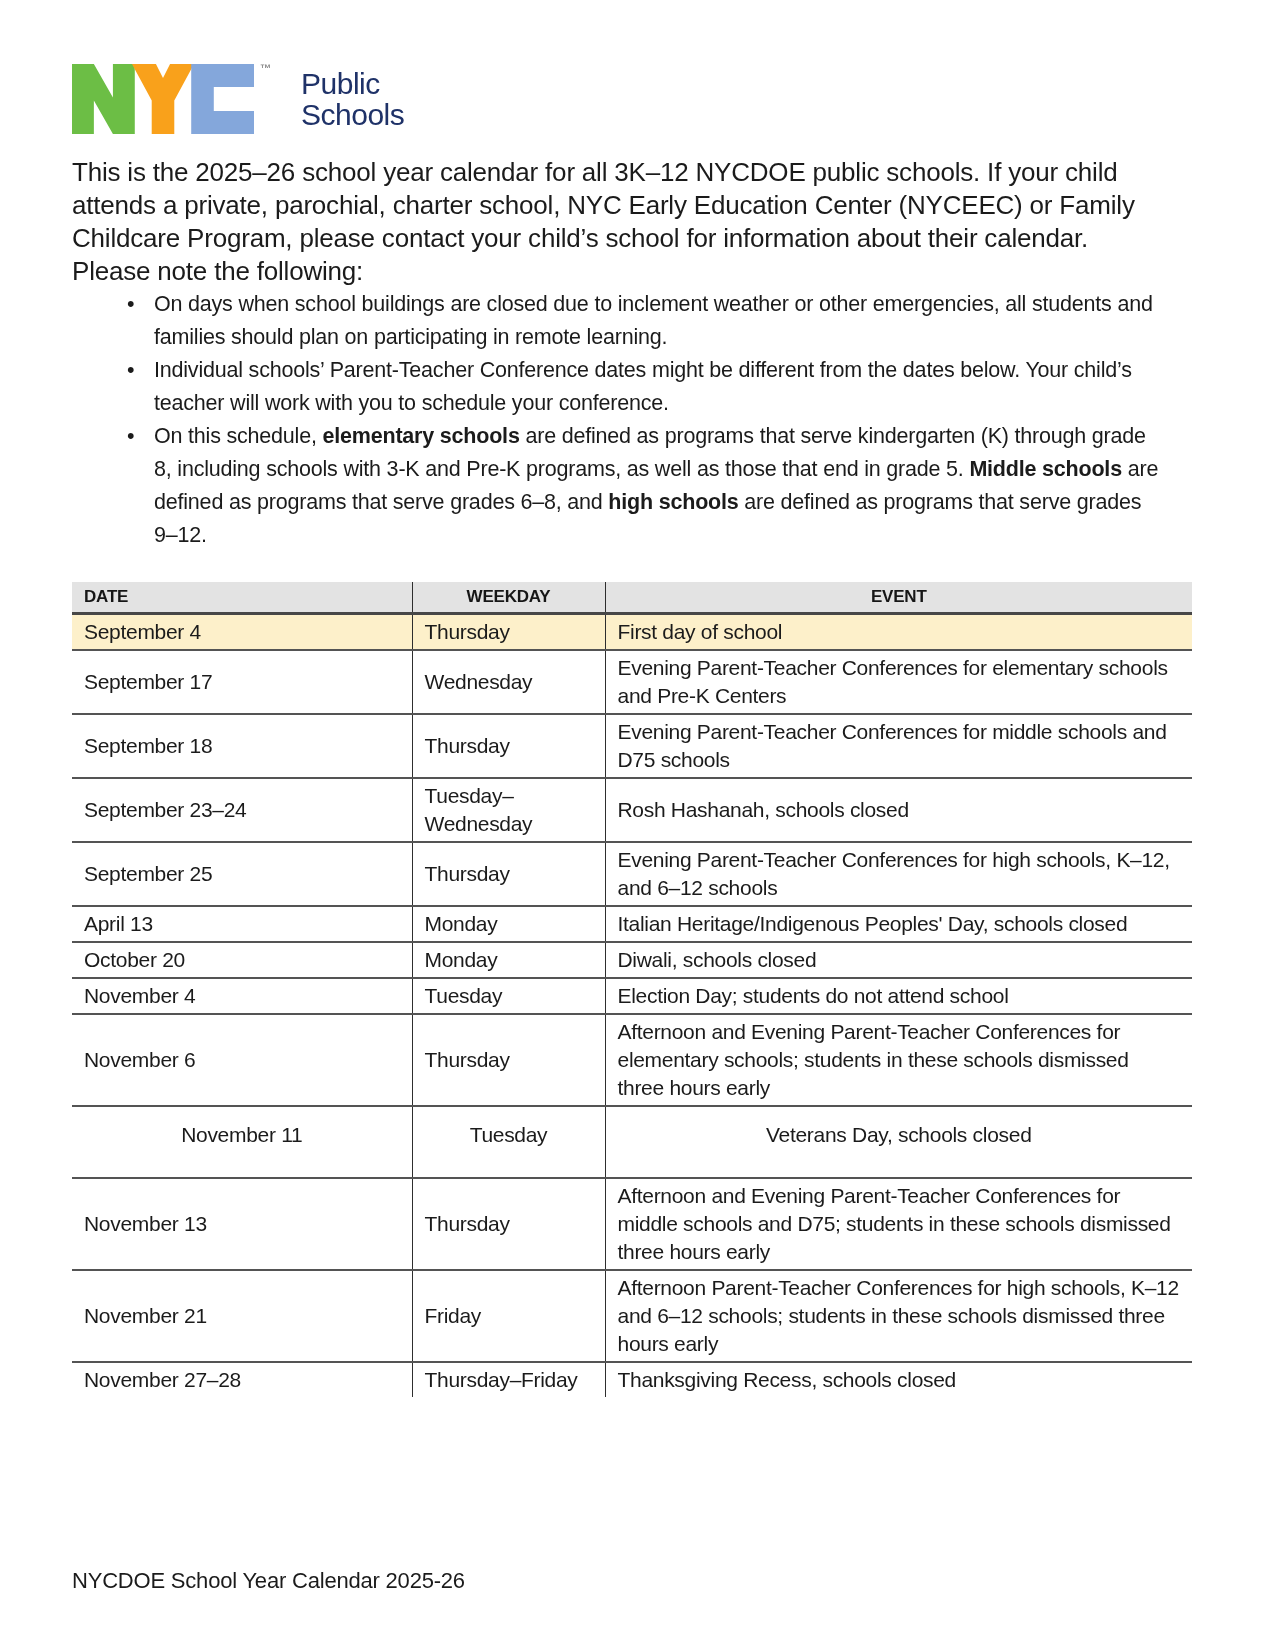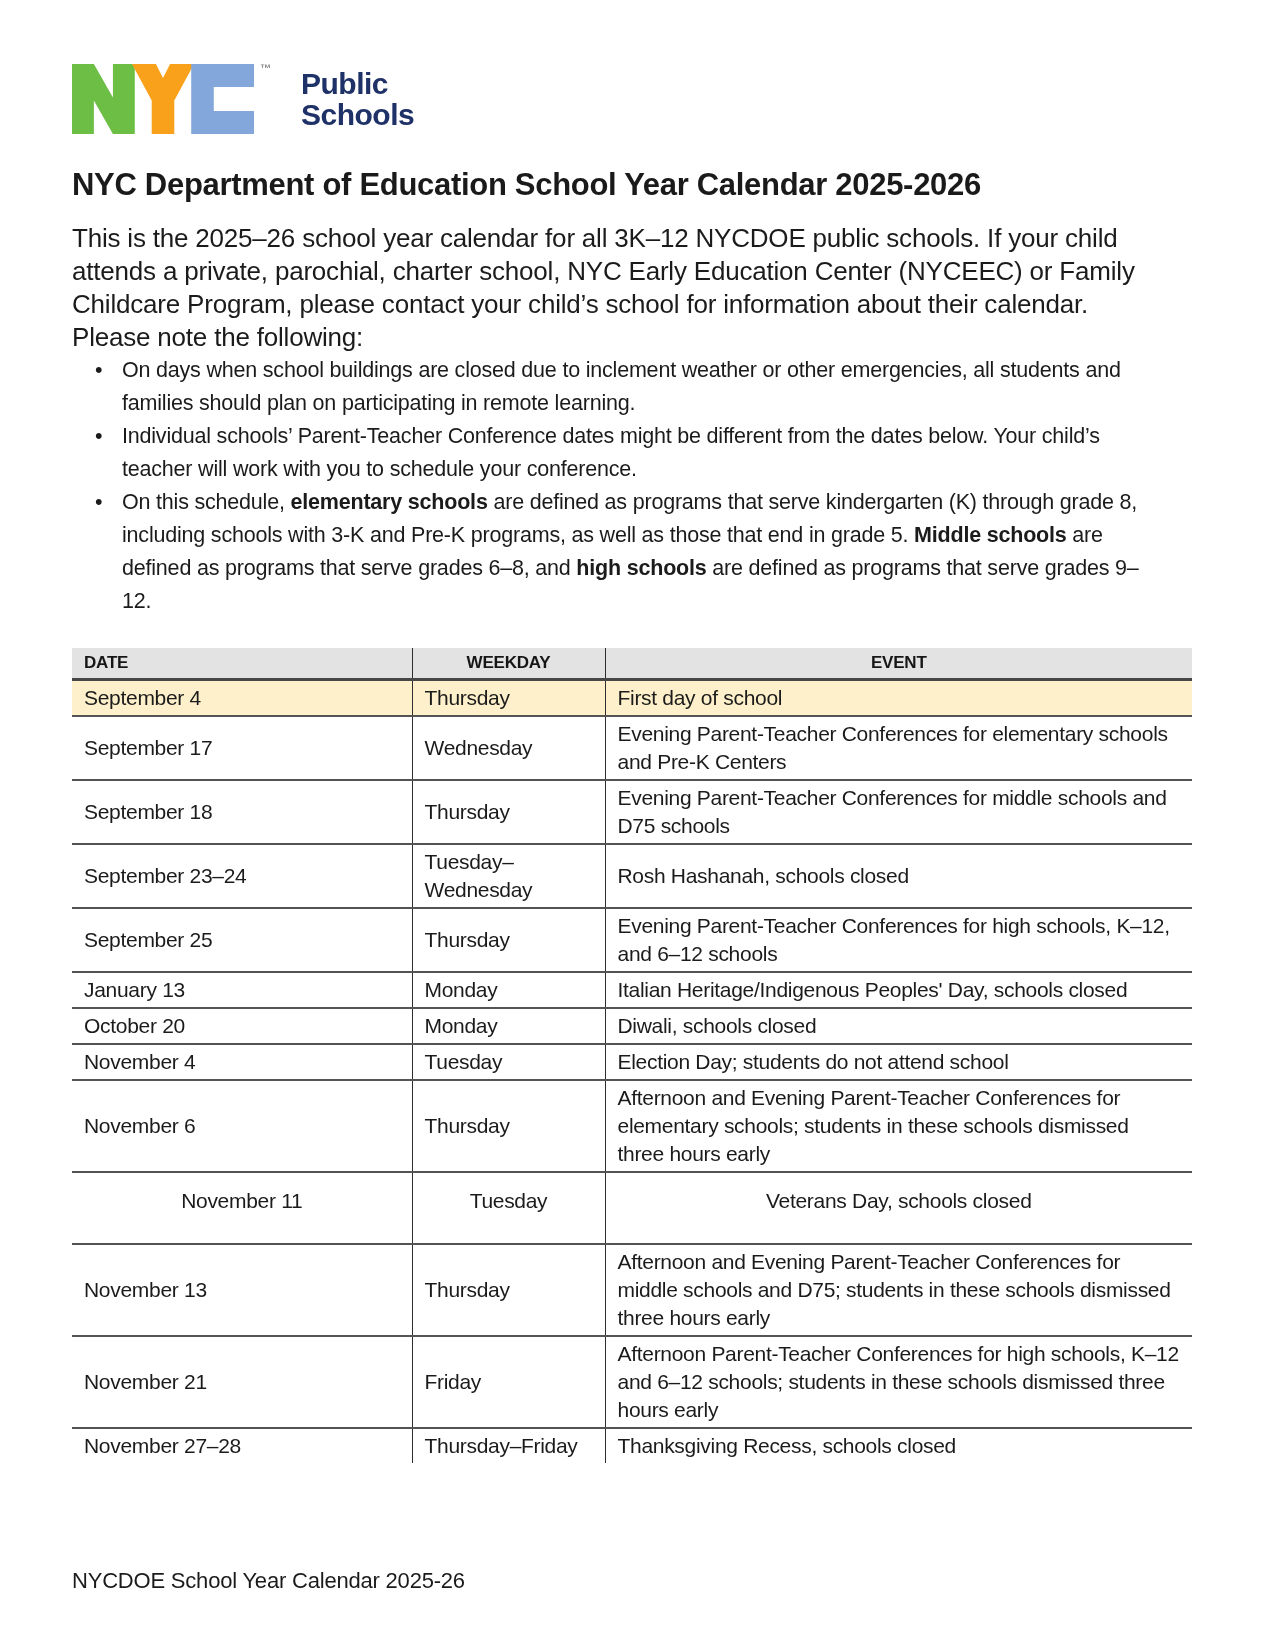--- a/index.html
+++ b/index.html
@@ -34,21 +34,21 @@
   }
   .logo-tm {
     font-size: 11px;
     color: #8a8a8a;
     position: relative;
     top: -2px;
     left: -12px;
     font-weight: bold;
   }
   .wordmark {
-    font-weight: bold;
+    font-weight: normal;
     font-size: 30px;
     line-height: 31px;
     letter-spacing: -0.5px;
     padding-top: 4px;
   }
 
   
   h1.title {
     margin: 28px 0 0 0;
     font-size: 31px;
@@ -68,20 +68,21 @@
     margin: 0;
     padding: 0 0 0 50px;
     max-width: 1040px;
     list-style: none;
   }
   ul.notes li {
     position: relative;
     font-size: 21.5px;
     line-height: 33px;
     letter-spacing: -0.2px;
+    margin-left: 32px;
   }
   ul.notes li::before {
     content: "\2022";
     position: absolute;
     left: -27px;
     top: 0;
     font-size: 21.5px;
   }
 
   
@@ -153,21 +154,20 @@
       <path d="M85 0 H119 L129 20 L139 0 H173 L145 52 V100 H113 V52 Z" fill="#F9A11B"></path>
       <path d="M258 0 H169 V100 H258 V67 H201 V33 H258 Z" fill="#84A7DB"></path>
     </svg>
     <span class="logo-tm">™</span>
     <div class="wordmark" id="wordmark" style="color: rgb(31, 50, 104);">
       <div>Public</div>
       <div>Schools</div>
     </div>
   </div>
 
-  <h1 class="title">NYC Department of Education School Year Calendar 2025-2026</h1>
 
   <p class="intro">This is the 2025–26 school year calendar for all 3K–12 NYCDOE public schools. If your child attends a private, parochial, charter school, NYC Early Education Center (NYCEEC) or Family Childcare Program, please contact your child’s school for information about their calendar. Please note the following:</p>
 
   <ul class="notes" id="notes-list">
       <li><span>On days when school buildings are closed due to inclement weather or other emergencies, all students and families should plan on participating in remote learning.</span></li>
       <li><span>Individual schools’ Parent-Teacher Conference dates might be different from the dates below. Your child’s teacher will work with you to schedule your conference.</span></li>
       <li><span>On this schedule, </span><strong>elementary schools</strong><span> are defined as programs that serve kindergarten (K) through grade 8, including schools with 3-K and Pre-K programs, as well as those that end in grade 5. </span><strong>Middle schools</strong><span> are defined as programs that serve grades 6–8, and </span><strong>high schools</strong><span> are defined as programs that serve grades 9–12.</span></li>
     </ul>
 
   <table class="calendar">
@@ -203,21 +203,21 @@
           <td>September 23–24</td>
           <td>Tuesday–Wednesday</td>
           <td>Rosh Hashanah, schools closed</td>
         </tr>
         <tr>
           <td>September 25</td>
           <td>Thursday</td>
           <td>Evening Parent-Teacher Conferences for high schools, K–12, and 6–12 schools</td>
         </tr>
         <tr>
-          <td>January 13</td>
+          <td>April 13</td>
           <td>Monday</td>
           <td>Italian Heritage/Indigenous Peoples' Day, schools closed</td>
         </tr>
         <tr>
           <td>October 20</td>
           <td>Monday</td>
           <td>Diwali, schools closed</td>
         </tr>
         <tr>
           <td>November 4</td>

